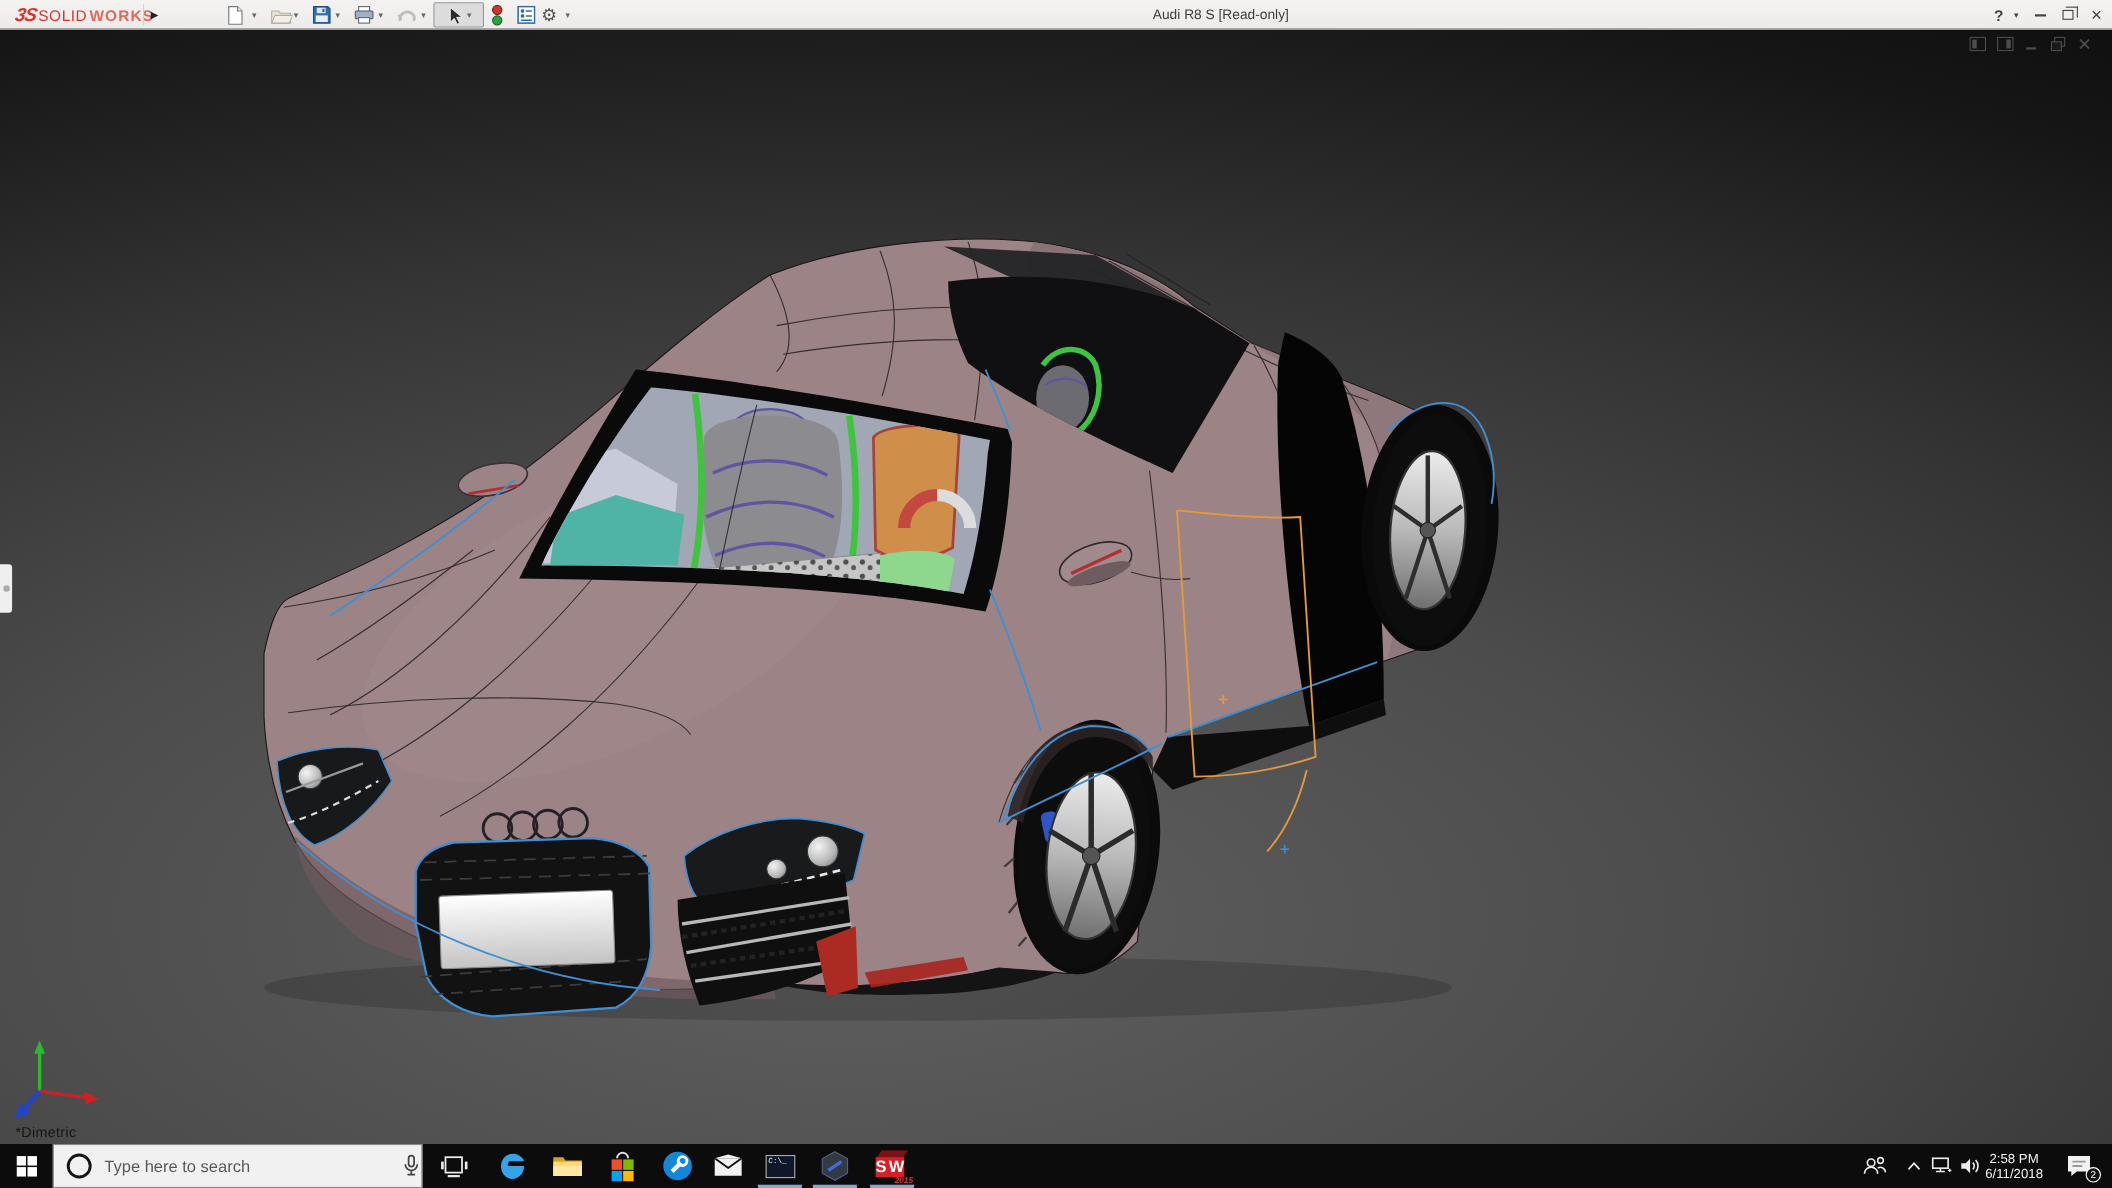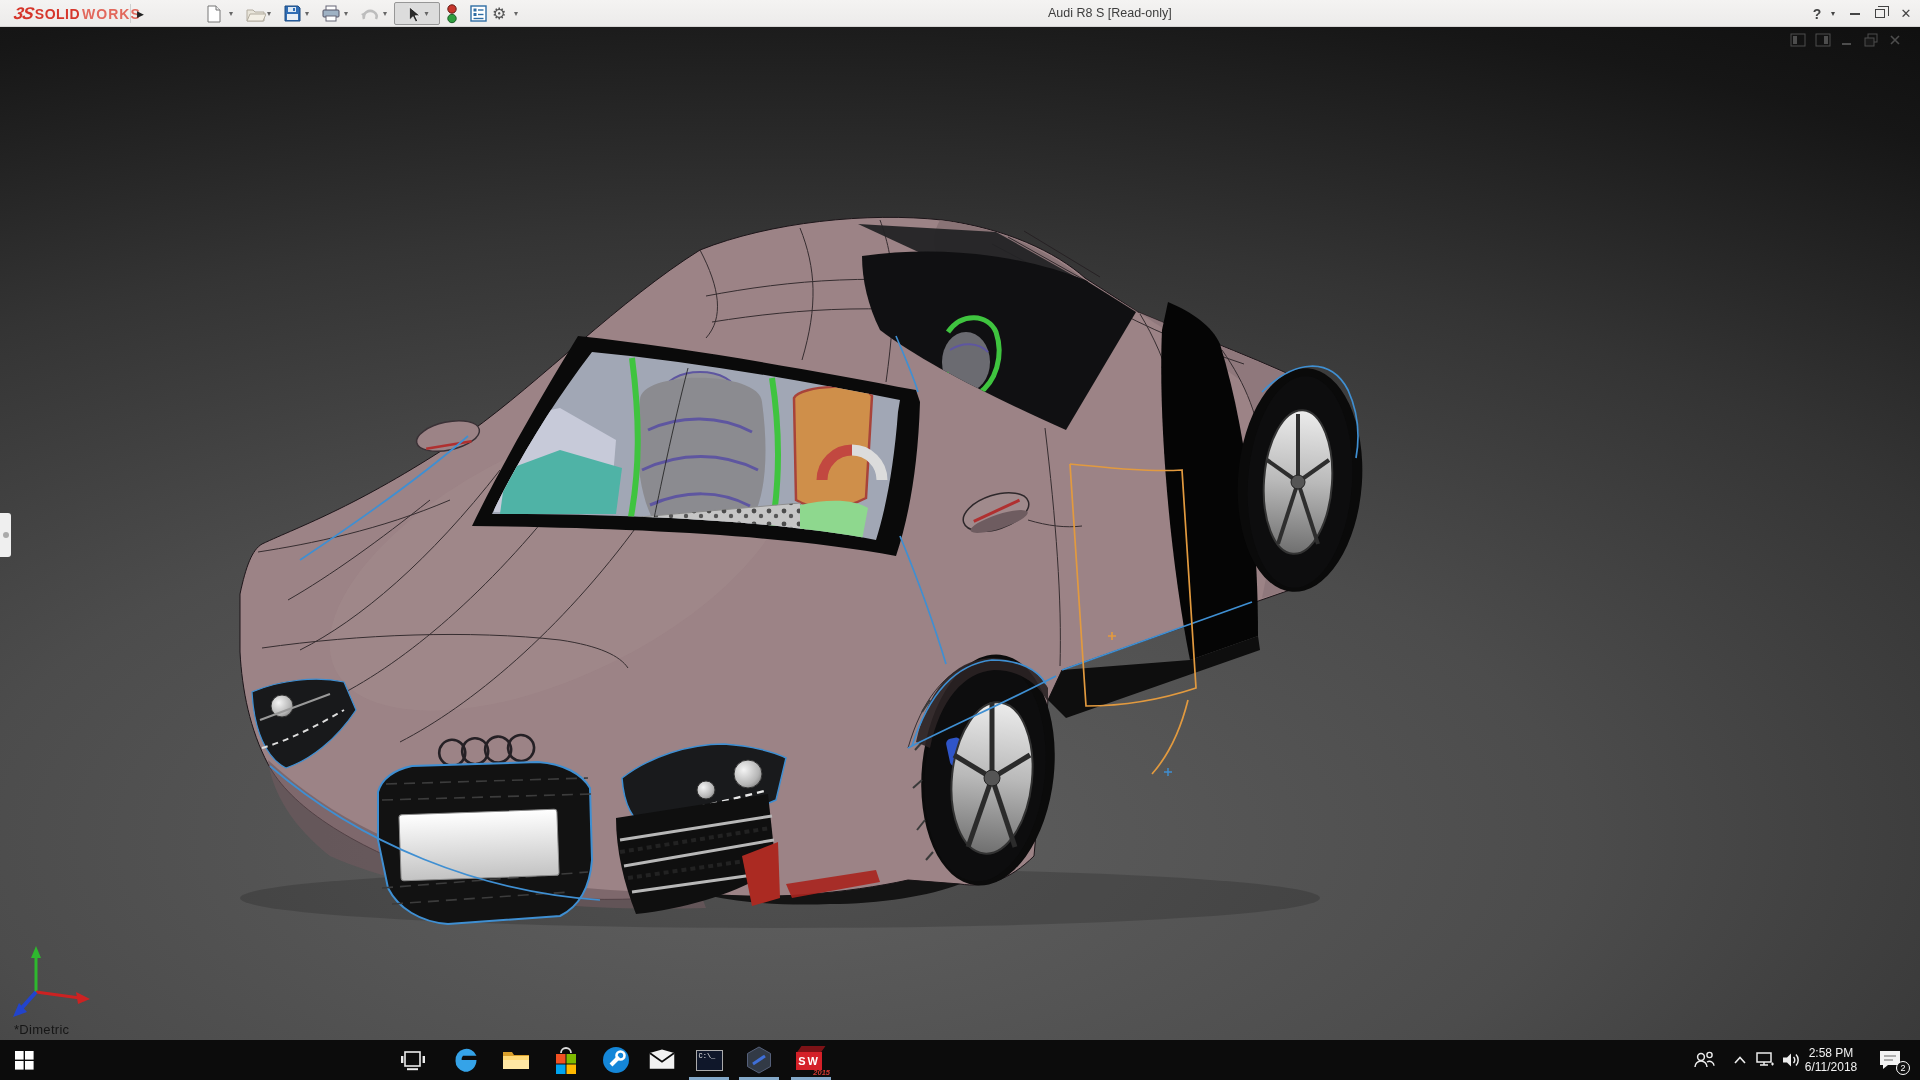--- a/index.html
+++ b/index.html
@@ -4,21 +4,21 @@
 <style>
   *{margin:0;padding:0;box-sizing:border-box}
   html,body{width:1920px;height:1080px;overflow:hidden;background:#000;
     font-family:"Liberation Sans","DejaVu Sans",sans-serif}
 
   
   .titlebar{position:absolute;top:0;left:0;width:1920px;height:27px;
     background:linear-gradient(#f4f3f2,#ecebea);border-bottom:1px solid #d6d5d4;z-index:30}
   .logo{position:absolute;left:14px;top:0;height:27px;display:flex;align-items:center;gap:2px}
   .logo .mark{color:#d6362b;font-weight:bold;font-style:italic;font-size:17px;transform:skewX(-12deg);letter-spacing:-1px}
-  .logo .solid{color:#d6362b;font-weight:bold;font-size:14px;letter-spacing:.5px}
+  .logo .solid{color:#d6362b;font-weight:normal;font-size:14px;letter-spacing:.5px}
   .logo .works{color:#e2685c;font-weight:bold;font-size:14px;letter-spacing:1px}
   .expander{position:absolute;left:130px;top:4px;width:14px;height:19px;display:flex;align-items:center;
     justify-content:center;font-size:9px;color:#222;border-left:1px solid #d0d0d0;padding-left:6px}
   .tbi{position:absolute;top:0;height:27px;display:flex;align-items:center;justify-content:center}
   .caret{font-size:8px;color:#666;line-height:27px}
   .selbox{left:394px;width:46px;background:#dcdcdc;border:1px solid #979797;height:23px;top:2px;border-radius:2px;gap:4px}
   .wtitle{position:absolute;left:1048px;top:0;height:27px;line-height:27px;font-size:12.5px;color:#3d3d3d}
   .winctl{position:absolute;top:0;height:27px;display:flex;align-items:center;justify-content:center;color:#444}
   .minbar{width:10px;height:2px;background:#444;display:inline-block}
   .resto{width:10px;height:9px;border:1.5px solid #444;position:relative;display:inline-block;background:#f1f0ef}
@@ -42,21 +42,21 @@
   .searchbox input{border:none;outline:none;background:transparent;font-size:15px;color:#595959;width:230px;
     font-family:"Liberation Sans",sans-serif}
   .searchbox input::placeholder{color:#595959;opacity:1}
   .tb-app{position:absolute;top:0;width:46px;height:40px;display:flex;align-items:center;justify-content:center}
   .runbar{position:absolute;bottom:0;height:3px;width:40px;left:3px;background:#84a9c9}
   .cmdico{width:27px;height:21px;background:#0f172a;border:1px solid #ababab;font-size:7px;color:#eee;
     padding:1px 2px;font-family:"Liberation Mono","DejaVu Sans Mono",monospace}
   .swcube{position:relative;width:30px;height:28px}
   .swcube .top{position:absolute;left:3px;top:0;width:24px;height:7px;background:#7d1216;transform:skewX(-35deg)}
   .swcube .face{position:absolute;left:0;top:6px;width:26px;height:18px;background:#d42028;color:#fff;
-    font-weight:bold;font-size:11px;text-align:center;line-height:18px;letter-spacing:2px}
+    font-weight:bold;font-size:15px;text-align:center;line-height:18px;letter-spacing:2px}
   .swcube .year{position:absolute;right:-4px;bottom:-3px;color:#d23a32;font-size:7.5px;font-weight:bold;font-style:italic}
   .tray{position:absolute;top:0;height:40px;display:flex;align-items:center}
   .clock{position:absolute;left:1798px;top:0;width:66px;height:40px;color:#f2f2f2;font-size:12px;
     display:flex;flex-direction:column;align-items:center;justify-content:center;line-height:14px}
   .acticon{position:absolute;left:1872px;top:0;width:40px;height:40px}
   .badge{position:absolute;right:2px;bottom:5px;width:14px;height:14px;border-radius:50%;background:#101010;
     border:1.5px solid #fff;color:#fff;font-size:9px;text-align:center;line-height:12px}
 </style>
 </head>
 <body>
@@ -396,20 +396,32 @@
 <div class="taskbar">
   <div class="startbtn">
     <svg width="19" height="19" viewBox="0 0 19 19">
       <rect x="0" y="0" width="8.6" height="8.6" fill="#fff"></rect>
         <rect x="10" y="0" width="8.6" height="8.6" fill="#fff"></rect>
       <rect x="0" y="10" width="8.6" height="8.6" fill="#fff"></rect>
         <rect x="10" y="10" width="8.6" height="8.6" fill="#fff"></rect>
     </svg>
   </div>
 
+  <div class="searchbox">
+    <svg width="26" height="26" style="margin:0 10px 0 10px">
+      <circle cx="13" cy="13" r="10" fill="none" stroke="#141414" stroke-width="2.6"></circle>
+    </svg>
+    <input type="text" placeholder="Type here to search" style="">
+    <svg width="18" height="22" viewBox="0 0 18 22" style="margin-left:42px">
+      <rect x="6.5" y="1.5" width="5" height="10" rx="2.5" fill="none" stroke="#444" stroke-width="1.6"></rect>
+      <path d="M3.5,9.5 a5.5,5.5 0 0 0 11,0" fill="none" stroke="#444" stroke-width="1.6"></path>
+      <line x1="9" y1="15" x2="9" y2="19" stroke="#444" stroke-width="1.6"></line>
+      <line x1="5.5" y1="19" x2="12.5" y2="19" stroke="#444" stroke-width="1.6"></line>
+    </svg>
+  </div>
 
   <div class="tb-app" style="left:390px">
     <svg width="26" height="22" viewBox="0 0 26 22">
       <rect x="5" y="3" width="15" height="14" fill="none" stroke="#ececec" stroke-width="1.6"></rect>
       <rect x="1" y="7" width="2.4" height="7" fill="#ececec"></rect>
         <rect x="22.6" y="7" width="2.4" height="7" fill="#ececec"></rect>
       <rect x="7" y="19.2" width="11" height="2" fill="#ececec"></rect>
     </svg>
   </div>
   <div class="tb-app" style="left:443px">

